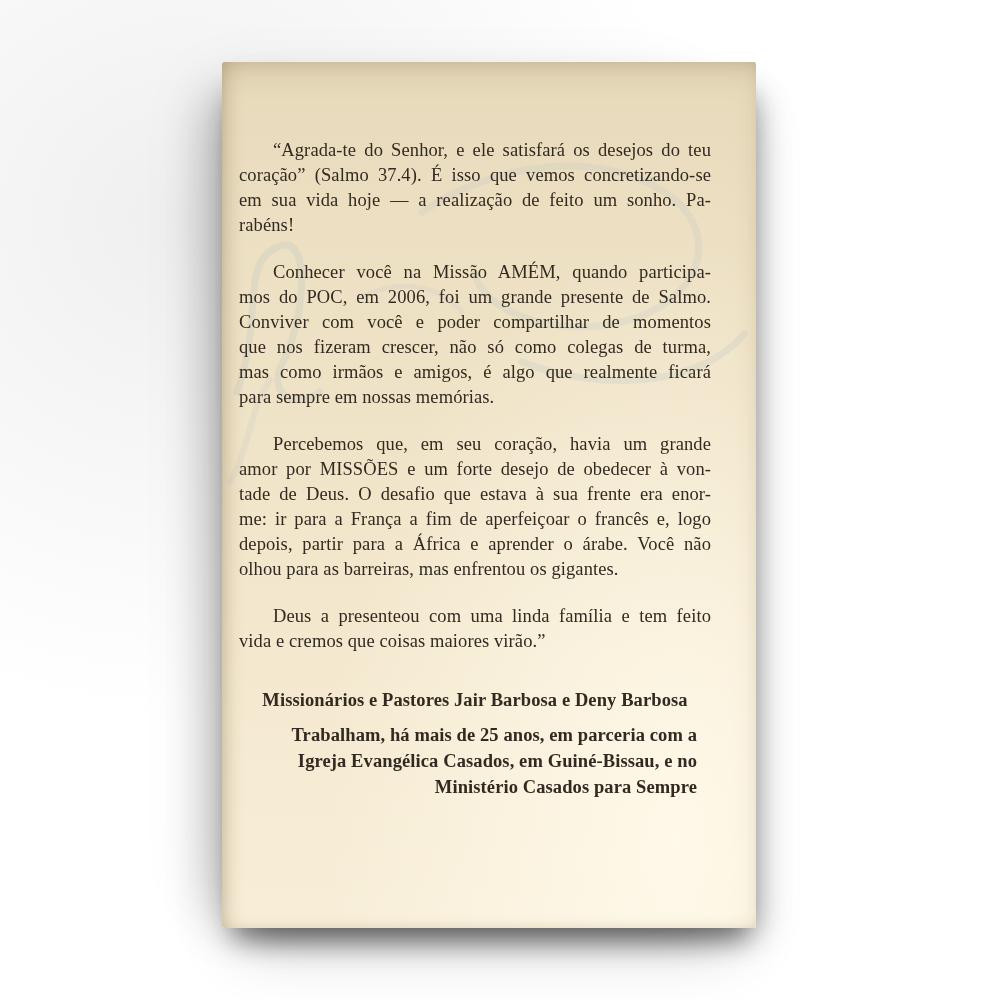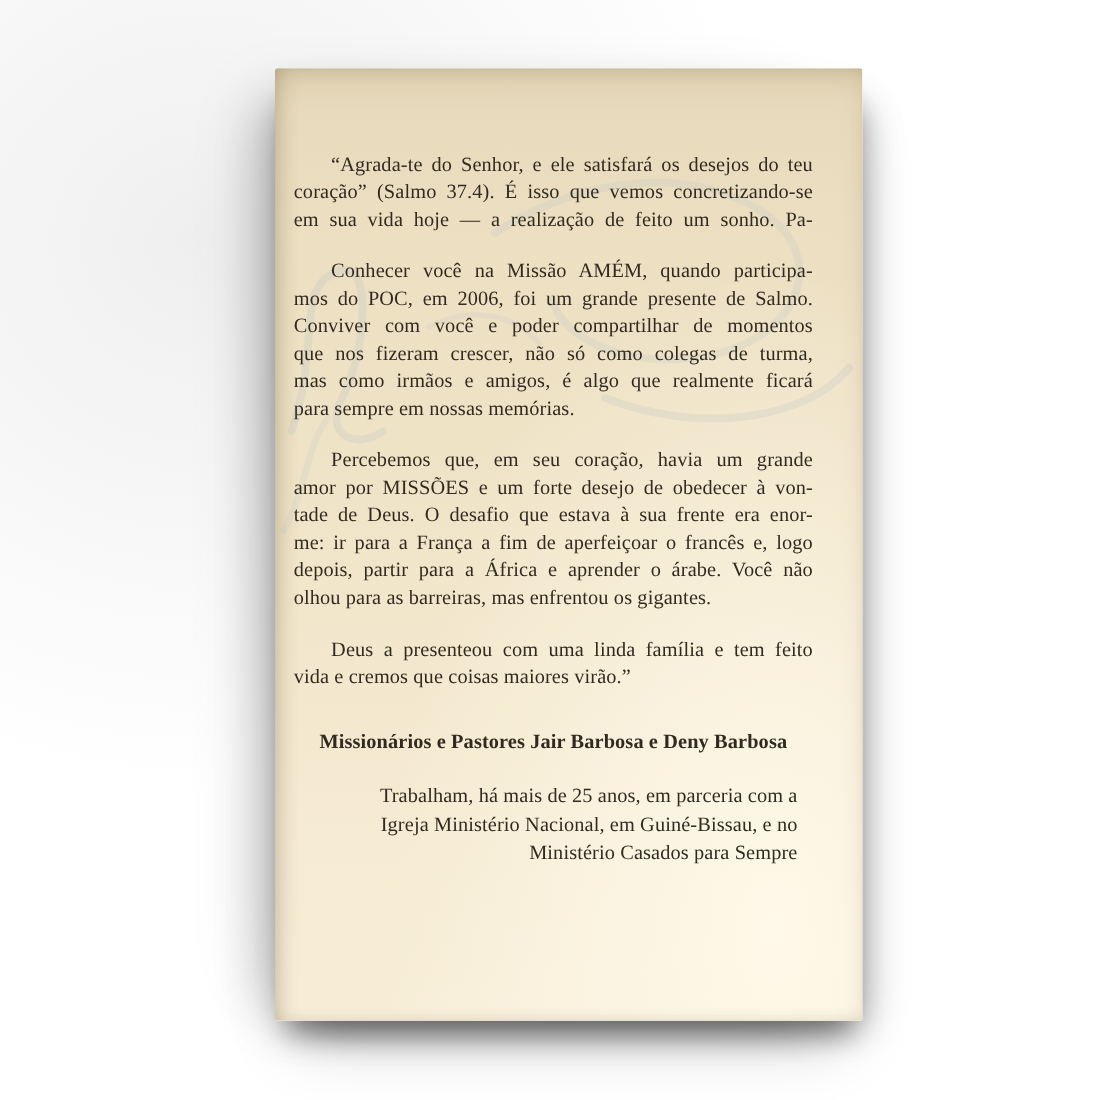--- a/index.html
+++ b/index.html
@@ -9,21 +9,21 @@
     font-family:"Liberation Serif","DejaVu Serif",serif;
     overflow:hidden;
     position:relative;
   }
   .stage{
     position:absolute;inset:0;
     background:radial-gradient(ellipse at 18% 22%, #efefef 0%, rgba(255,255,255,0) 45%), #ffffff;
   }
   .book-page{
     position:absolute;
-    left:250px;top:62px;
+    left:222px;top:62px;
     width:534px;height:866px;
     box-sizing:border-box;
     border-radius:2px;
     background:
       radial-gradient(ellipse at 85% 90%, rgba(255,250,235,0.9) 0%, rgba(255,250,235,0) 55%),
       linear-gradient(180deg,#e7dabb 0%, #ecdfc2 18%, #f0e4c8 45%, #f5ead1 75%, #f8eed8 100%);
     box-shadow:
       inset 10px 0 18px -8px rgba(95,75,42,0.28),
       inset 0 16px 34px -14px rgba(120,95,55,0.30),
       inset -4px -6px 18px -10px rgba(120,95,55,0.12),
@@ -54,24 +54,25 @@
   }
   .line.first{text-indent:34px;}
   .line.last{text-align-last:left;}
   .signature{
     margin:34px 0 0 0;
     font-weight:bold;
     text-align:center;
     letter-spacing:0.1px;
   }
   .credit{
-    margin-top:23px;
+    margin-top:9px;
     text-align:right;
     padding-right:14px;
     line-height:26px;
+    font-weight:bold;
   }
 </style>
 </head>
 <body>
 
 <div class="stage">
   <div class="book-page">
 
     <svg class="ghost" viewBox="0 0 534 866" aria-hidden="true">
       <g fill="none" stroke="#a9b8c4" stroke-linecap="round">
@@ -82,20 +83,21 @@
         <path d="M 140 235 C 180 215 220 225 240 250" stroke-width="5" opacity="0.12"></path>
       </g>
     </svg>
 
     <div class="text-block">
 
       <p class="para">
         <span class="line first" style="display:block">“Agrada-te do Senhor, e ele satisfará os desejos do teu</span>
         <span class="line" style="display:block">coração” (Salmo 37.4). É isso que vemos concretizando-se</span>
         <span class="line" style="display:block">em sua vida hoje — a realização de feito um sonho. Pa-</span>
+        <span class="line last" style="display:block">rabéns!</span>
       </p>
 
       <p class="para">
         <span class="line first" style="display:block">Conhecer você na Missão AMÉM, quando participa-</span>
         <span class="line" style="display:block">mos do POC, em 2006, foi um grande presente de Salmo.</span>
         <span class="line" style="display:block">Conviver com você e poder compartilhar de momentos</span>
         <span class="line" style="display:block">que nos fizeram crescer, não só como colegas de turma,</span>
         <span class="line" style="display:block">mas como irmãos e amigos, é algo que realmente ficará</span>
         <span class="line last" style="display:block">para sempre em nossas memórias.</span>
       </p>
@@ -111,19 +113,19 @@
 
       <p class="para">
         <span class="line first" style="display:block">Deus a presenteou com uma linda família e tem feito</span>
         <span class="line last" style="display:block">vida e cremos que coisas maiores virão.”</span>
       </p>
 
       <p class="signature">Missionários e Pastores Jair Barbosa e Deny Barbosa</p>
 
       <div class="credit">
         <div>Trabalham, há mais de 25 anos, em parceria com a</div>
-        <div>Igreja Ministério Nacional, em Guiné-Bissau, e no</div>
+        <div>Igreja Evangélica Casados, em Guiné-Bissau, e no</div>
         <div>Ministério Casados para Sempre</div>
       </div>
 
     </div>
   </div>
 </div>
 
 </body></html>

